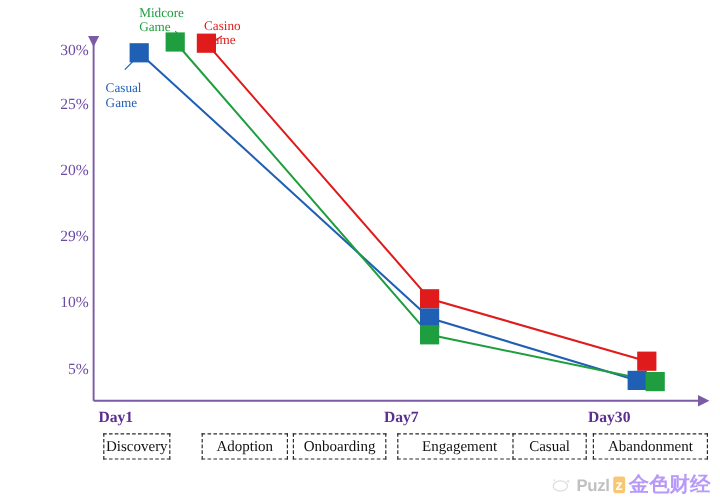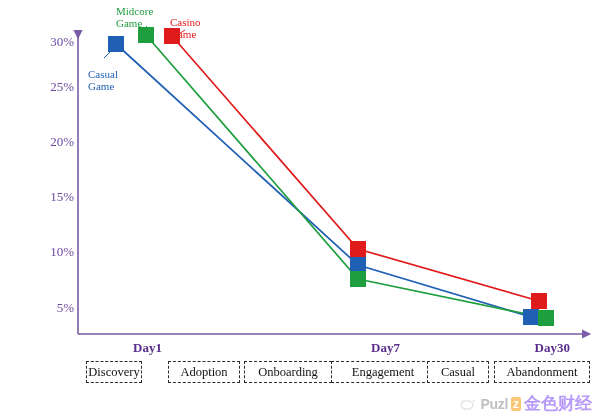--- a/index.html
+++ b/index.html
@@ -36,21 +36,21 @@
     position: absolute;
     width: 40px;
     text-align: right;
     color: #6b4aa0;
     font-size: 13px;
     font-family: "Liberation Serif", serif;
   }
   .xtick {
     position: absolute;
     width: 80px;
-    text-align: right;
+    text-align: left;
     color: #5b2d8e;
     font-weight: bold;
     font-size: 13px;
     font-family: "Liberation Serif", serif;
   }
   .stage-box {
     position: absolute;
     top: 361px;
     height: 22px;
     border: 1px dashed #2b2b2b;
@@ -112,21 +112,21 @@
 </style>
 </head>
 <body>
 
 <div id="chart-root">
 
 
   <div class="ytick" style="left:34px; top:34px;">30%</div>
   <div class="ytick" style="left:34px; top:79px;">25%</div>
   <div class="ytick" style="left:34px; top:134px;">20%</div>
-  <div class="ytick" style="left:34px; top:189px;">15%</div>
+  <div class="ytick" style="left:34px; top:189px;">29%</div>
   <div class="ytick" style="left:34px; top:244px;">10%</div>
   <div class="ytick" style="left:34px; top:300px;">5%</div>
 
   <svg width="600" height="419" style="position:absolute; left:0; top:0;">
     <defs>
       <marker id="arrow-purple" markerWidth="8" markerHeight="8" refX="4" refY="3" orient="auto">
         <path d="M0,0 L6,3 L0,6 z" fill="#7b5aa6"></path>
       </marker>
     </defs>
 
@@ -171,21 +171,21 @@
     <span>Casino</span><br>
     <span>Game</span>
   </div>
 
   <div class="xtick" style="left:82px; top:340px;">Day1</div>
   <div class="xtick" style="left:320px; top:340px;">Day7</div>
   <div class="xtick" style="left:490px; top:340px;">Day30</div>
 
   <div class="stage-box" style="left:86px; width:56px;">Discovery</div>
   <div class="stage-box" style="left:168px; width:72px;">Adoption</div>
-  <div class="stage-box" style="left:244px; width:88px;">Onboarding</div>
+  <div class="stage-box" style="left:244px; width:78px;">Onboarding</div>
   <div class="stage-box" style="left:331px; width:104px;">Engagement</div>
   <div class="stage-box" style="left:427px; width:62px;">Casual</div>
   <div class="stage-box" style="left:494px; width:96px;">Abandonment</div>
 
   <div class="watermark">
     <svg class="wm-cloud" viewBox="0 0 17 12">
       <ellipse cx="7" cy="7" rx="6" ry="4.2" fill="none" stroke="#c9c9c9" stroke-width="1.1"></ellipse>
       <circle cx="13.5" cy="3" r="1.1" fill="#d4d4d4"></circle>
       <circle cx="2" cy="2.2" r="0.9" fill="#d4d4d4"></circle>
     </svg>

